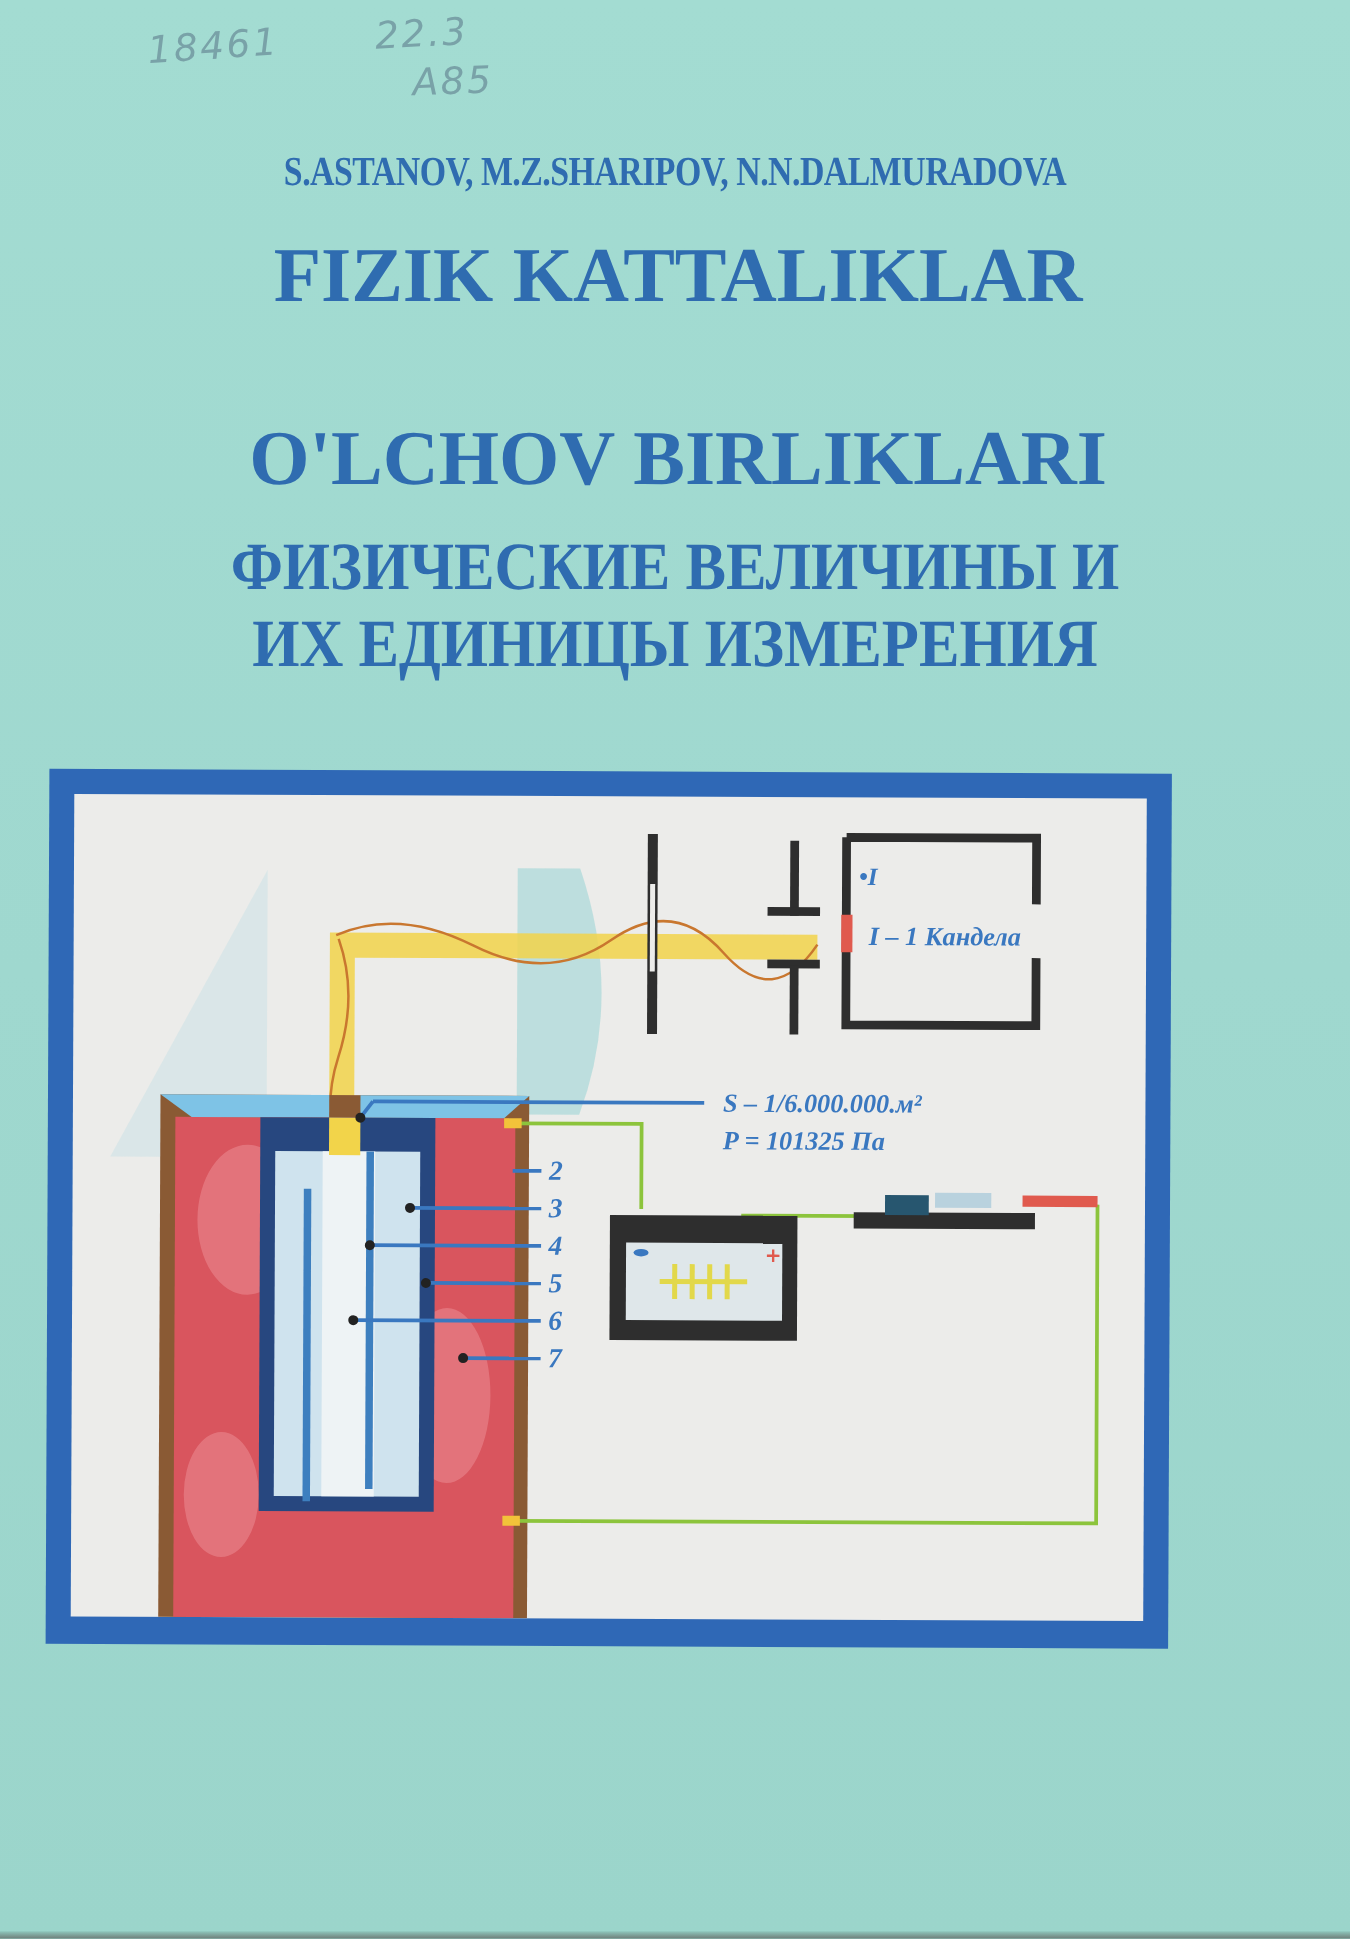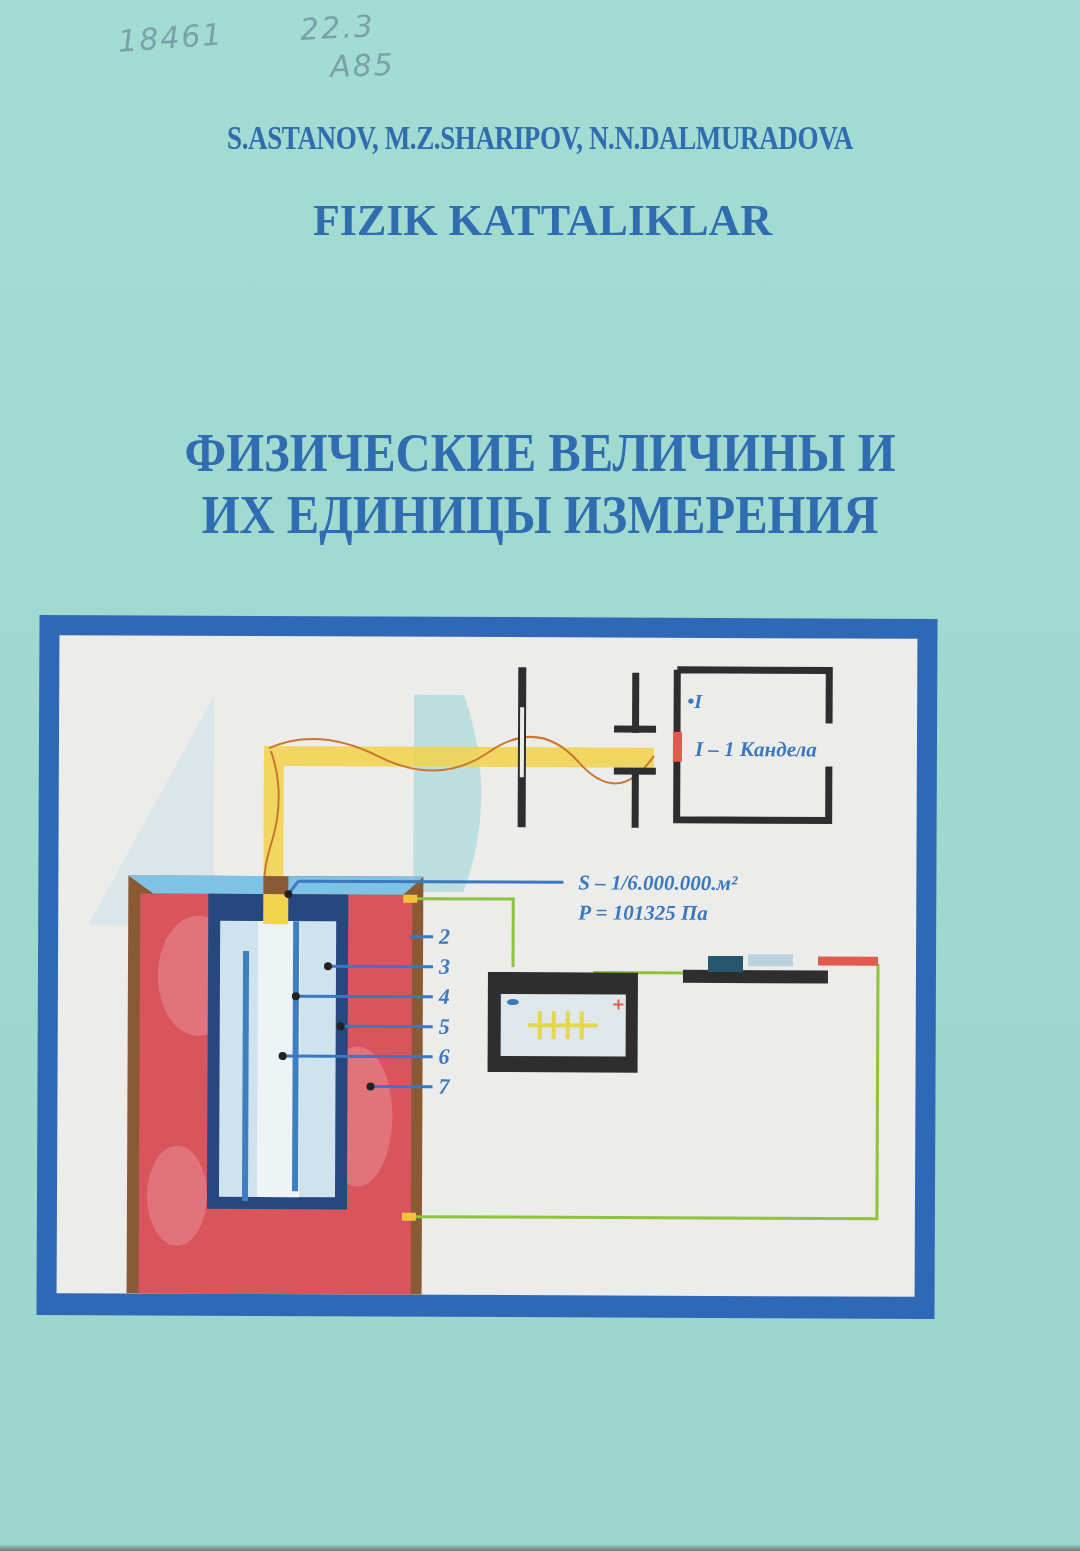--- a/index.html
+++ b/index.html
@@ -23,21 +23,21 @@
   .hw1 { left: 118px; top: 20px; transform: rotate(-4deg); }
   .hw2 { left: 300px; top: 10px; transform: rotate(-3deg); }
   .hw3 { left: 330px; top: 48px; transform: rotate(-2deg); }
   .authors {
     position: absolute; left: 0; right: 0; top: 120px; text-align: center;
     color: #2f6cb0; font-weight: bold; font-size: 33px;
     transform: scaleX(0.82); letter-spacing: -0.5px;
   }
   .title {
     position: absolute; left: 5px; right: 0; text-align: center;
-    color: #2f6cb0; font-weight: bold; font-size: 44px; line-height: 72px;
+    color: #2f6cb0; font-weight: bold; font-size: 62px; line-height: 72px;
   }
   .t1 { top: 185px; }
   .t2 { top: 258px; }
   .t3 { top: 331px; }
   .ru {
     position: absolute; left: 0; right: 0; text-align: center;
     color: #2f6cb0; font-weight: bold; font-size: 54px; line-height: 62px;
     transform: scaleX(0.9);
   }
   .r1 { top: 422px; }
@@ -59,20 +59,21 @@
 
 <div class="cover">
 
   <div class="handwriting hw1">18461</div>
   <div class="handwriting hw2">22.3</div>
   <div class="handwriting hw3">A85</div>
 
   <div class="authors">S.ASTANOV, M.Z.SHARIPOV, N.N.DALMURADOVA</div>
 
   <div class="title t1">FIZIK KATTALIKLAR</div>
+  <div class="title t3">O'LCHOV BIRLIKLARI</div>
 
   <div class="ru r1">ФИЗИЧЕСКИЕ ВЕЛИЧИНЫ И</div>
   <div class="ru r2">ИХ ЕДИНИЦЫ ИЗМЕРЕНИЯ</div>
 
   <div class="frame">
     <div class="panel">
       <svg width="858" height="658" viewBox="0 0 858 658">
 
         <polygon points="30,290 155,60 155,290" fill="#cfe3e6" opacity="0.6"></polygon>
 

